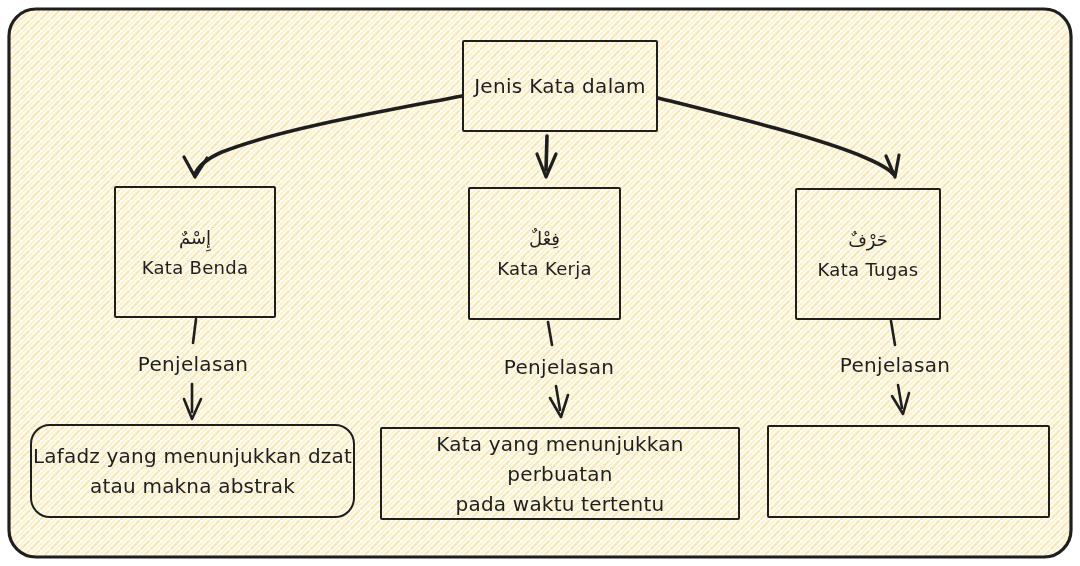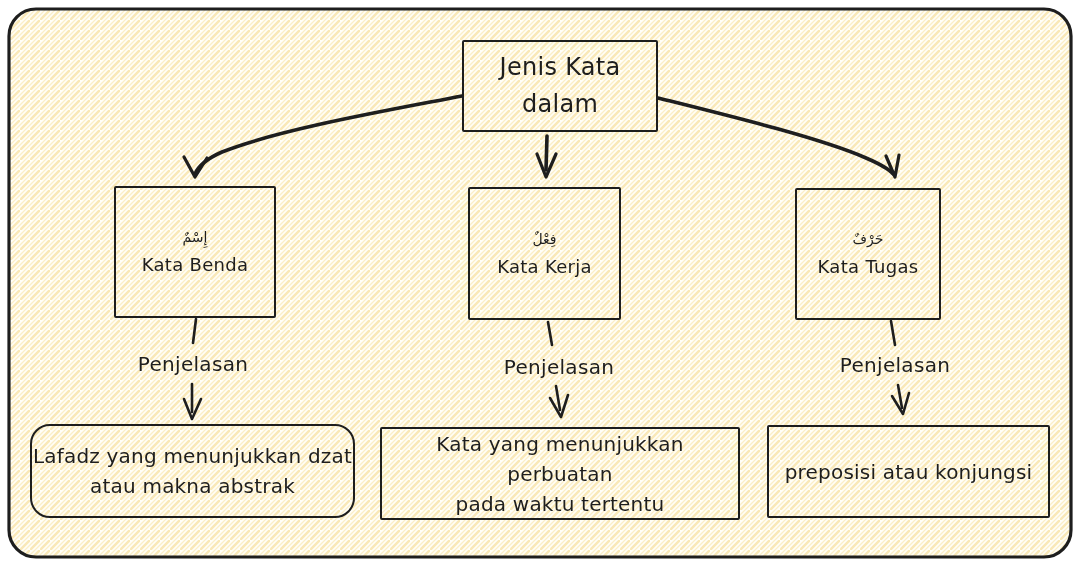--- a/index.html
+++ b/index.html
@@ -23,22 +23,22 @@
     border: 2.5px solid #1e1e1e;
     border-radius: 2px;
     background: transparent;
     display: flex;
     flex-direction: column;
     align-items: center;
     justify-content: center;
     text-align: center;
     box-sizing: border-box;
   }
-  .root-node { font-size: 24px; line-height: 1.55; letter-spacing: 0.3px; }
-  .cat-arabic { font-size: 14px; margin-bottom: 9px; direction: rtl; }
+  .root-node { font-size: 20px; line-height: 1.55; letter-spacing: 0.3px; }
+  .cat-arabic { font-size: 18px; margin-bottom: 9px; direction: rtl; }
   .cat-label { font-size: 18px; letter-spacing: 0.3px; }
   .connector-label {
     position: absolute;
     transform: translate(-50%, -50%);
     font-size: 20px;
     letter-spacing: 0.3px;
     white-space: nowrap;
   }
   .desc-node { font-size: 20px; line-height: 1.5; letter-spacing: 0.2px; }
 </style>
@@ -106,16 +106,15 @@
     <div>Kata yang menunjukkan perbuatan</div>
     <div>pada waktu tertentu</div>
   </div>
 
   <div class="node" style="left:795px; top:188px; width:146px; height:132px;">
     <div class="cat-arabic">حَرْفٌ</div>
     <div class="cat-label">Kata Tugas</div>
   </div>
   <div class="connector-label" style="left:895px; top:365px;">Penjelasan</div>
   <div class="node desc-node" style="left:767px; top:425px; width:283px; height:93px;">
-    <div>preposisi atau konjungsi</div>
   </div>
 
 </div>
 
 </body></html>

